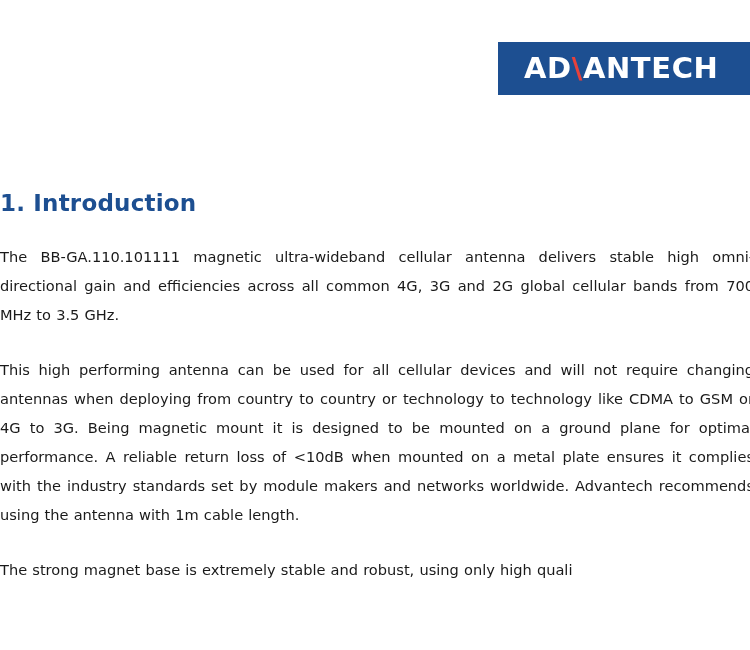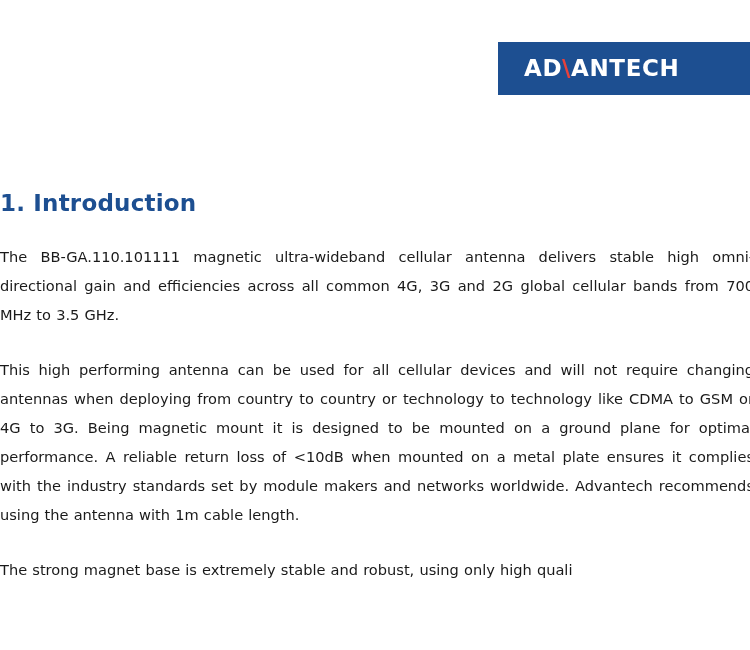--- a/index.html
+++ b/index.html
@@ -33,21 +33,21 @@
     align-items: center;
     justify-content: flex-start;
     padding-left: 26px;
     box-sizing: border-box;
     overflow: hidden;
   }
   .logo-text {
     color: #ffffff;
     font-family: "DejaVu Sans", sans-serif;
     font-weight: bold;
-    font-size: 23px;
+    font-size: 29px;
     letter-spacing: 0.6px;
     white-space: nowrap;
     line-height: 1;
     text-align: right;
   }
   .logo-text .accent {
     color: #e8413b;
   }
 
   

